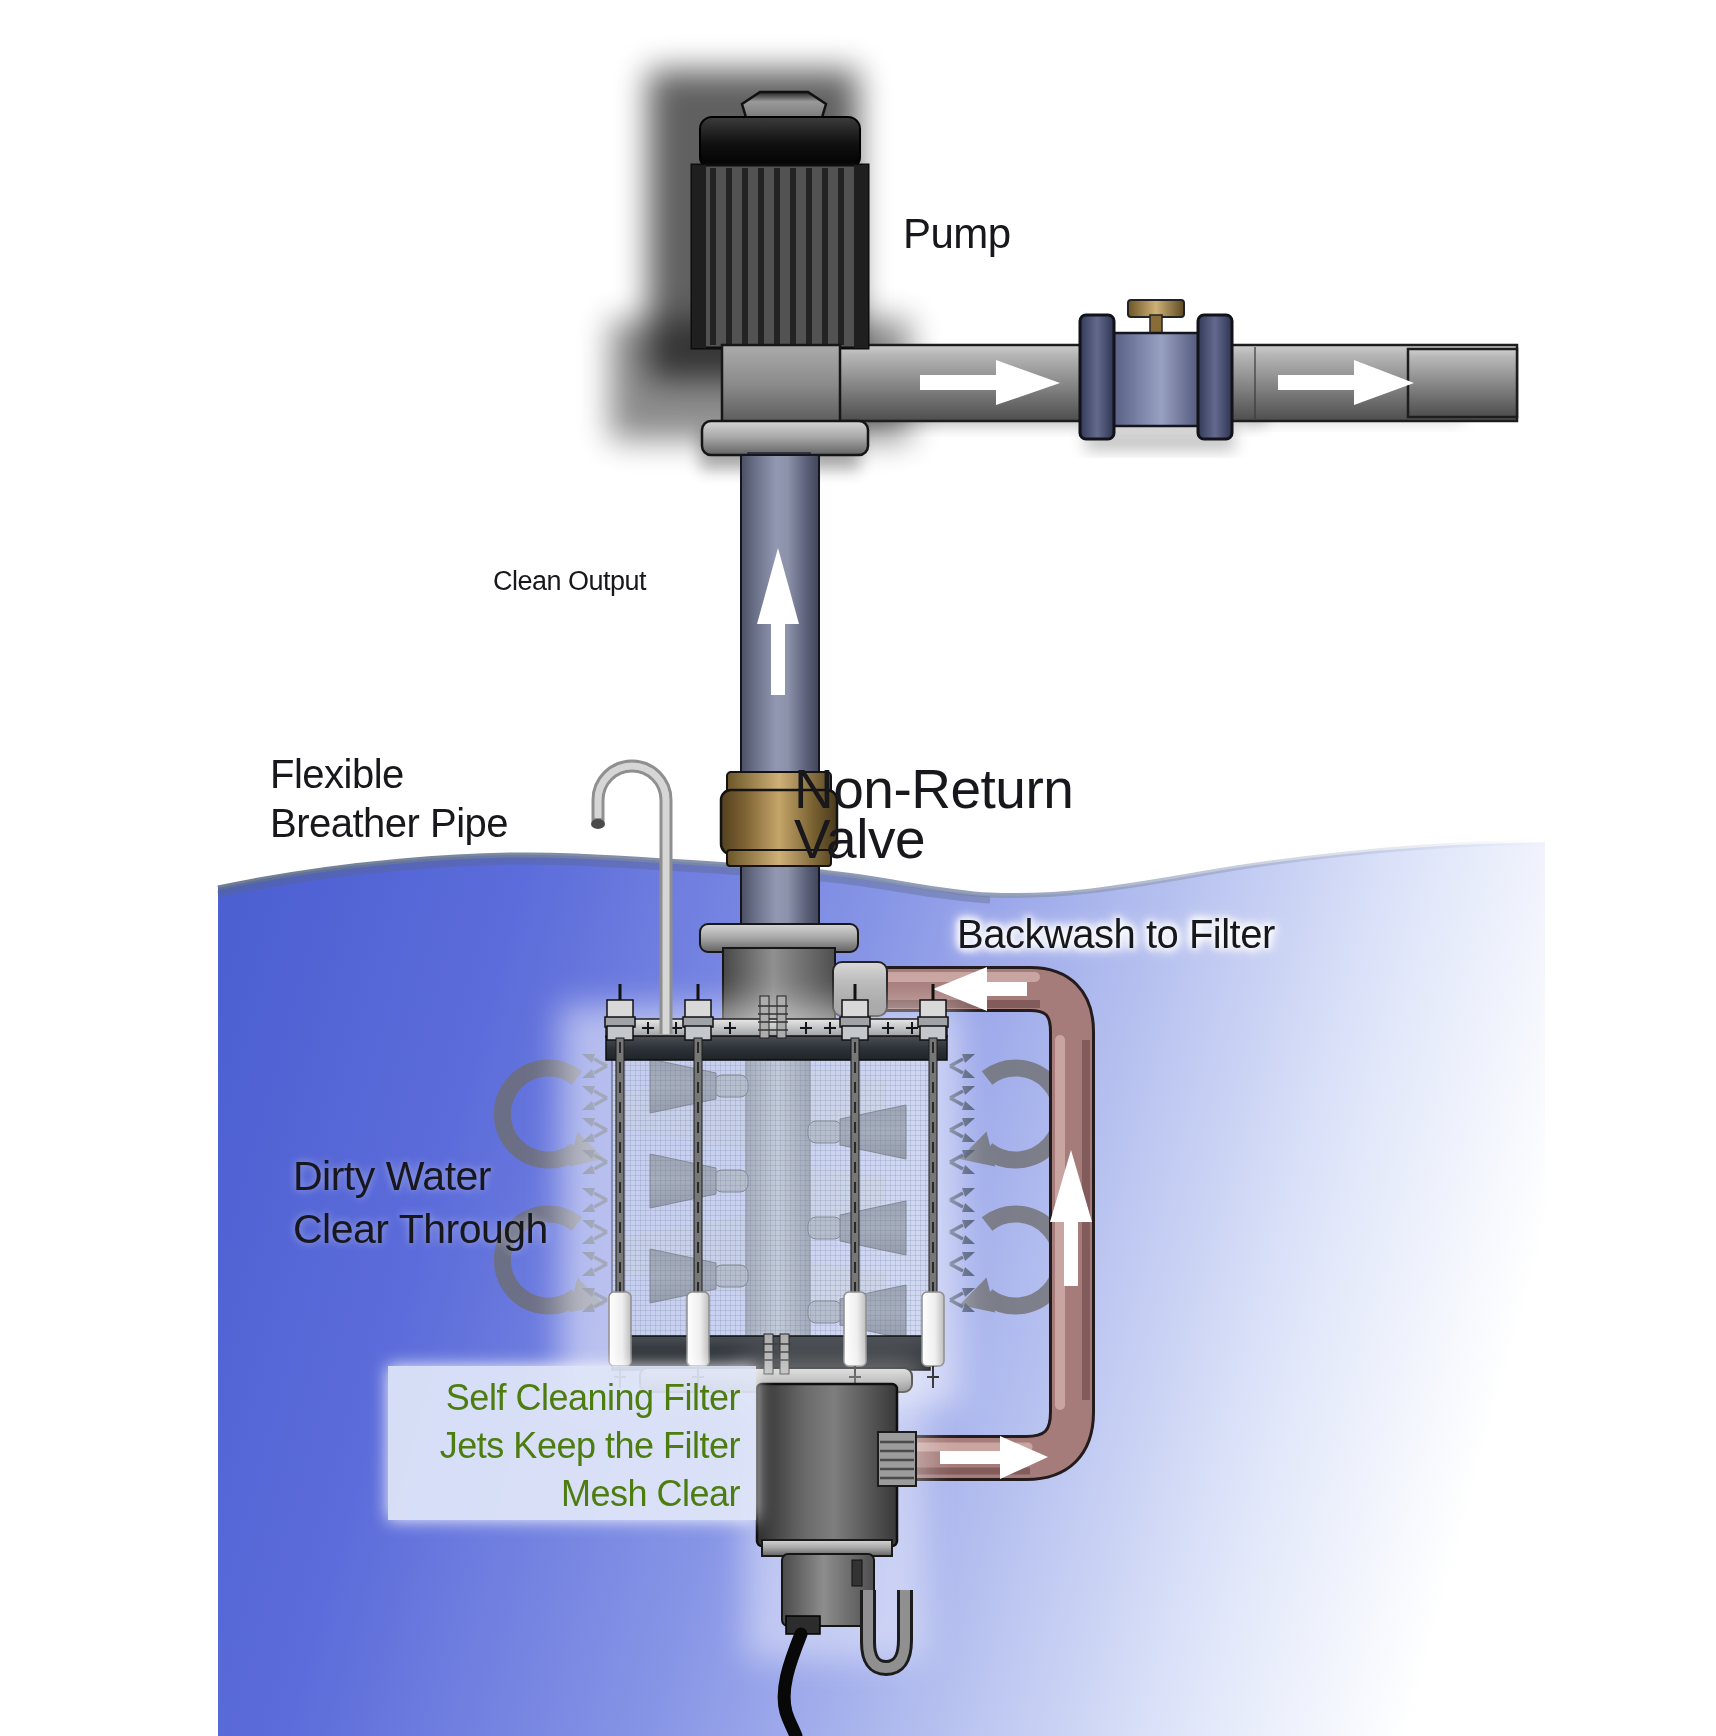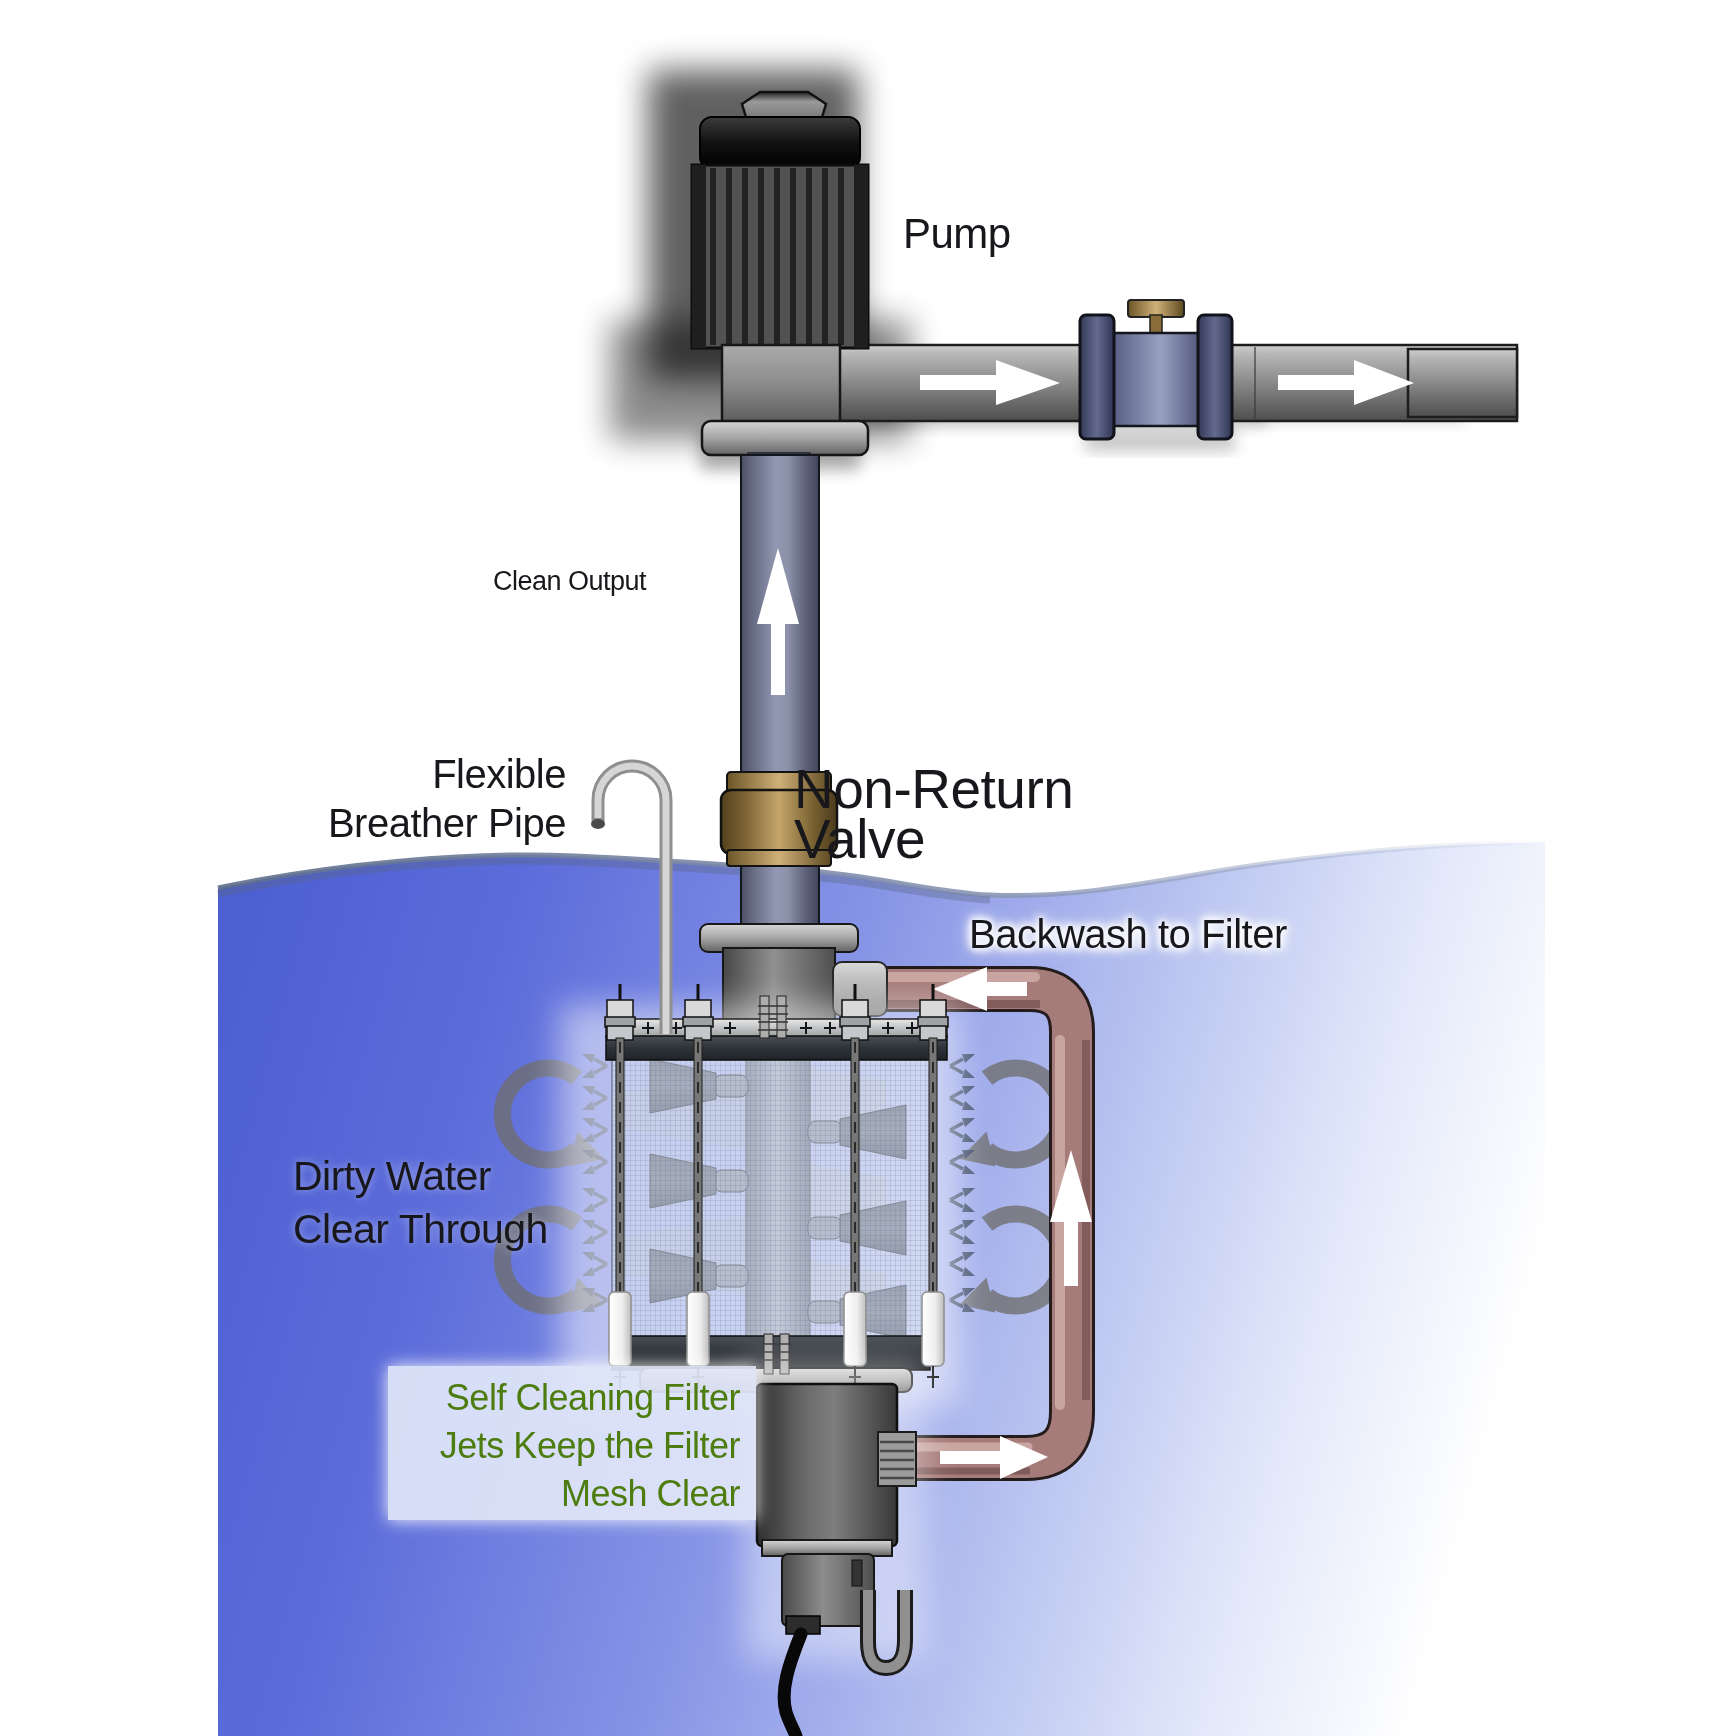--- a/index.html
+++ b/index.html
@@ -3,24 +3,24 @@
 <meta charset="utf-8">
 <style>
   html,body{margin:0;padding:0;background:#fff;}
   .stage{position:relative;width:1716px;height:1736px;background:#ffffff;overflow:hidden;
          font-family:"Liberation Sans",sans-serif;color:#1a1a1a;}
   .stage svg{position:absolute;left:0;top:0;}
   .lbl{position:absolute;z-index:5;white-space:nowrap;color:#17171c;
        font-family:"Liberation Sans",sans-serif;letter-spacing:-0.5px;}
   .lbl-pump{left:903px;top:196px;font-size:42px;line-height:44px;margin-top:16px;}
   .lbl-clean{left:493px;top:559px;font-size:27px;line-height:44px;}
-  .lbl-flex{left:270px;top:750px;width:296px;text-align:right;font-size:40px;line-height:49px;}
+  .lbl-flex{left:270px;top:750px;width:296px;text-align:left;font-size:40px;line-height:49px;}
   .lbl-nrv{left:794px;top:764px;font-size:55px;line-height:50px;}
   .lbl-backwash{left:957px;top:912px;font-size:40px;line-height:44px;
-      text-shadow:0 0 6px #fff,0 0 12px #fff,2px 2px 8px #fff,-2px -2px 8px #fff,0 0 20px #fff;margin-left:12px;}
+      text-shadow:0 0 6px #fff,0 0 12px #fff,2px 2px 8px #fff,-2px -2px 8px #fff,0 0 20px #fff;}
   .lbl-dirty{left:293px;top:1122px;font-size:41px;line-height:53px;
       text-shadow:0 0 8px rgba(255,255,255,.45);margin-top:28px;}
   .panel-self{position:absolute;z-index:5;left:388px;top:1366px;width:368px;height:154px;
       background:rgba(225,231,249,0.92);box-shadow:0 0 16px rgba(255,255,255,.95);
       text-align:right;box-sizing:border-box;padding:8px 16px 0 4px;
       font-size:36px;line-height:48px;color:#4d7c0f;letter-spacing:-0.5px;white-space:nowrap;}
 </style>
 </head>
 <body>
 

